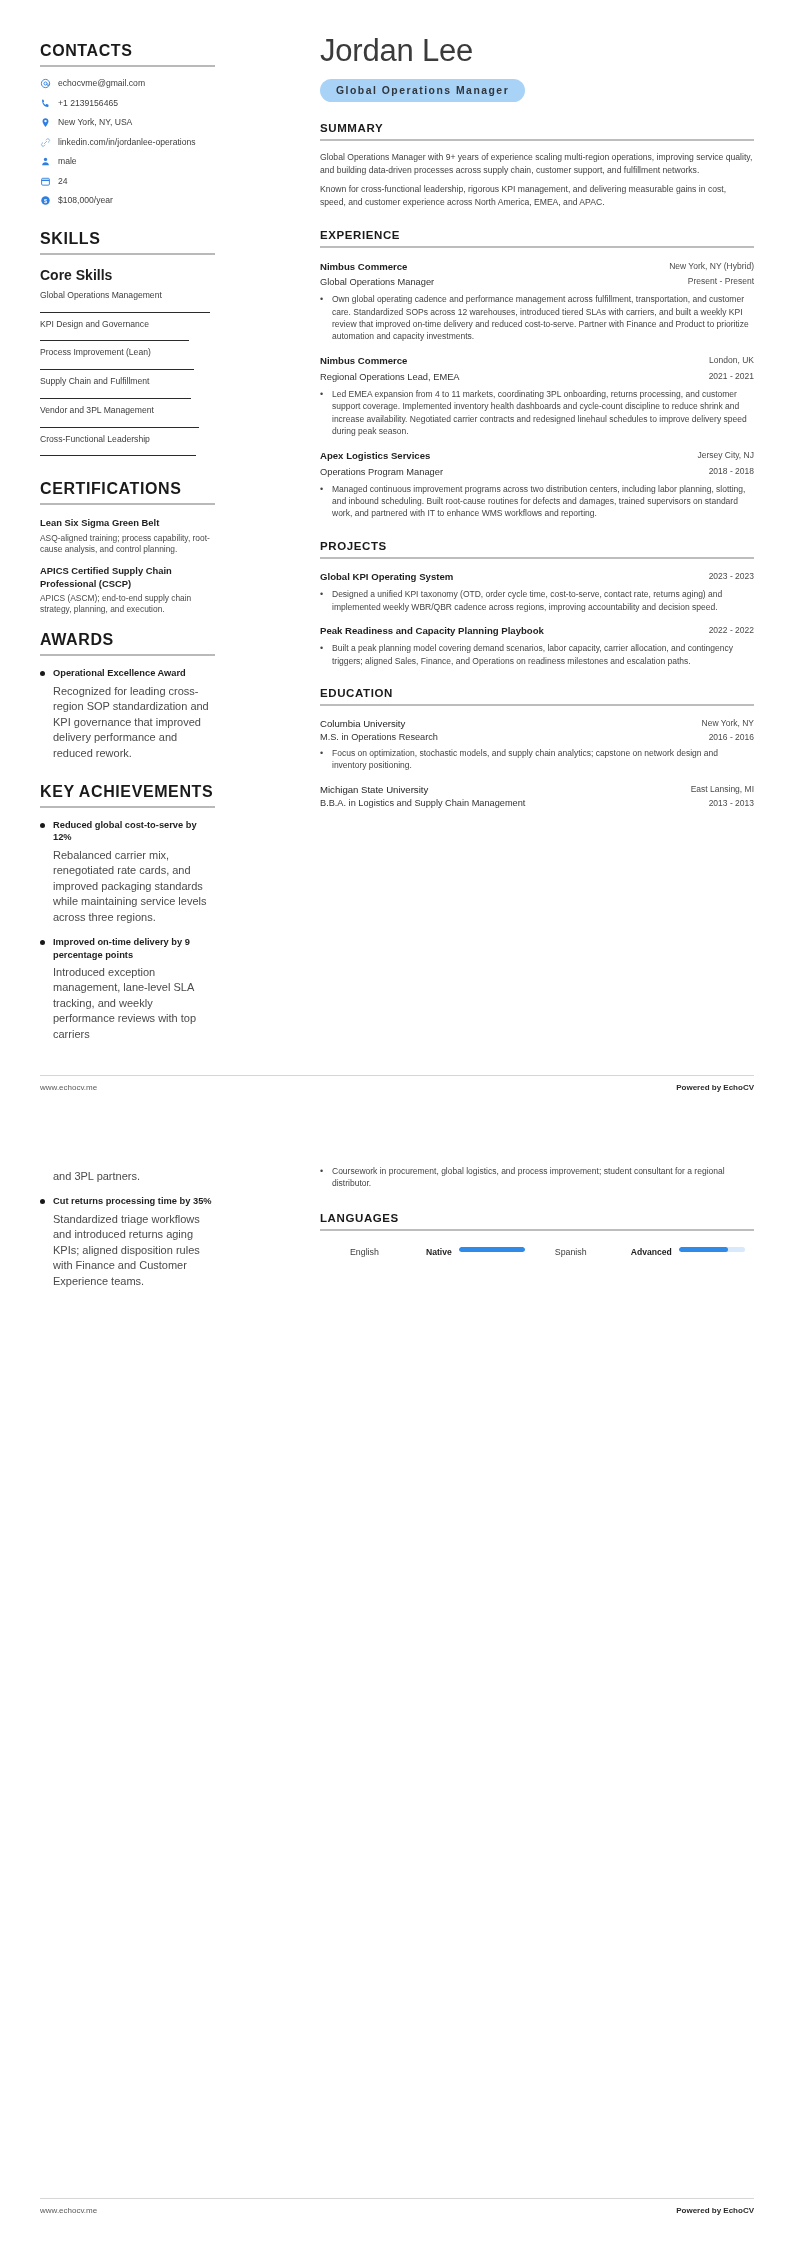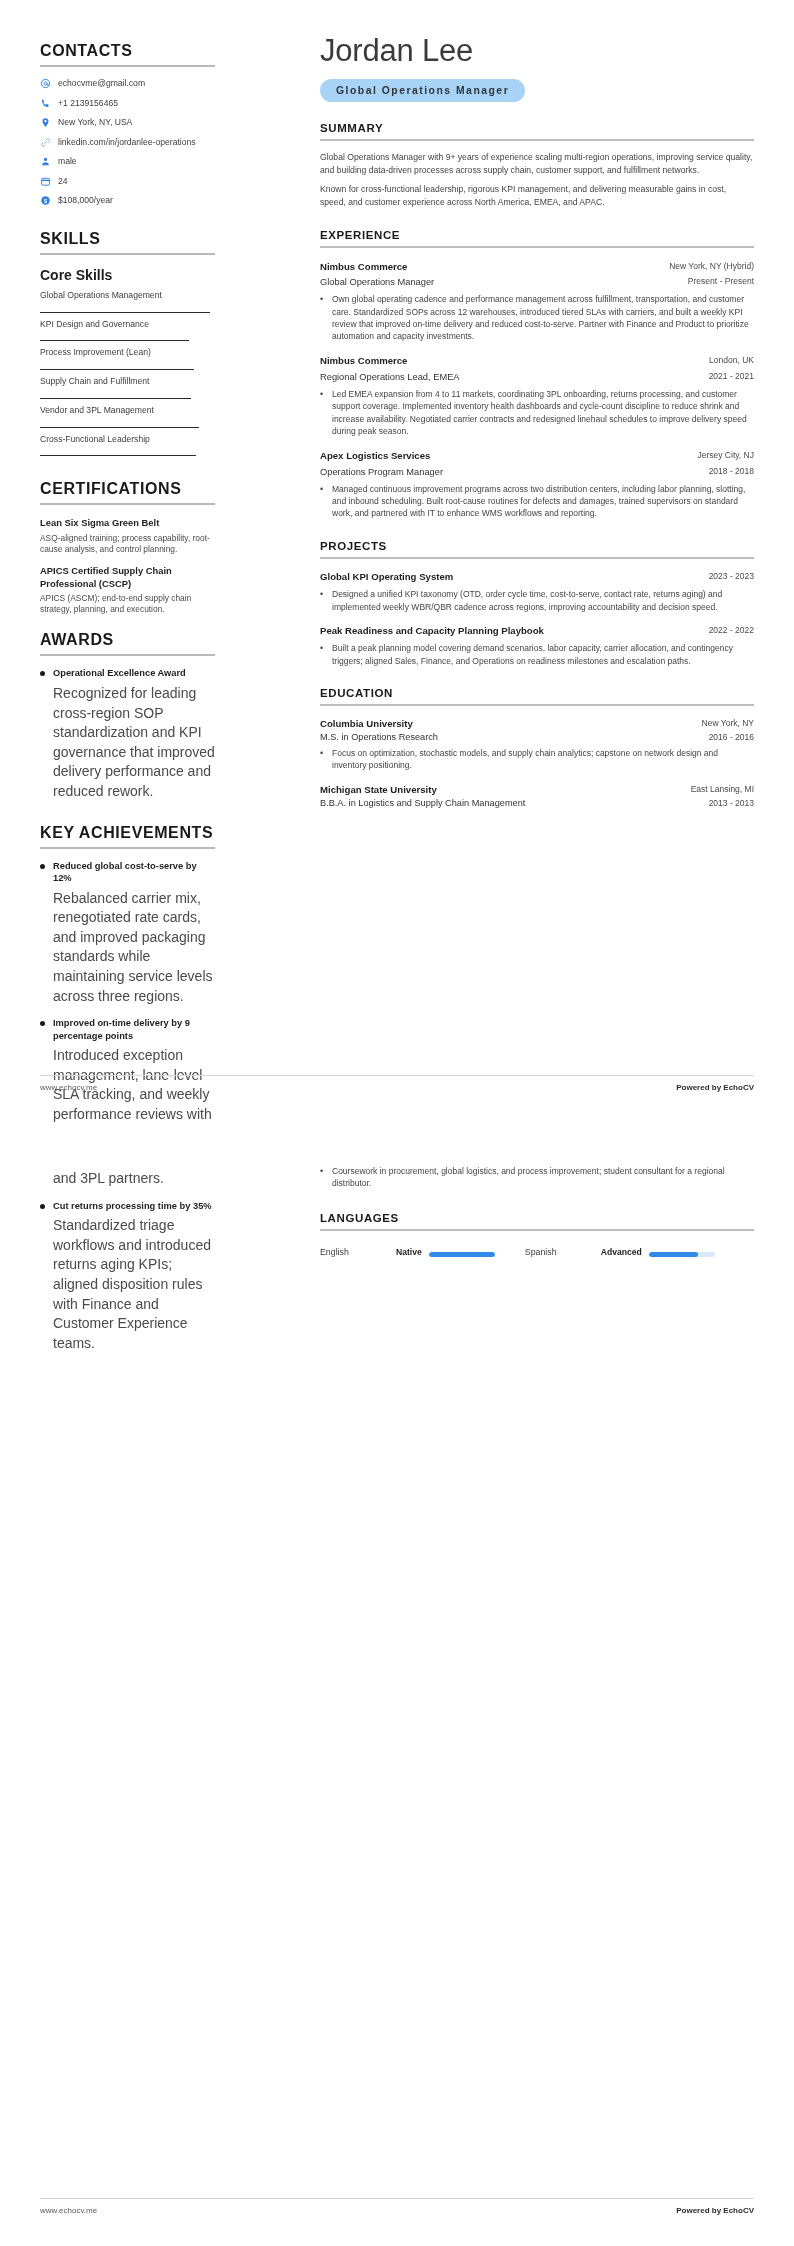--- a/index.html
+++ b/index.html
@@ -126,21 +126,21 @@
   }
   .bbody { flex: 1; }
   .bhead {
     font-size: 9.3px;
     font-weight: bold;
     color: #1f1f1f;
     line-height: 1.35;
     margin-bottom: 4px;
   }
   .bdesc {
-    font-size: 14px;
+    font-size: 11px;
     color: #4a4a4a;
     line-height: 1.4;
   }
 
   
   .name {
     font-size: 31px;
     font-weight: normal;
     color: #3b3b3b;
     letter-spacing: -0.2px;
@@ -256,21 +256,21 @@
 
   
   .edu { margin-top: 12px; }
   .edu-row {
     display: flex;
     justify-content: space-between;
     gap: 12px;
   }
   .edu-school {
     font-size: 9.6px;
-    font-weight: bold;
+    font-weight: normal;
     color: #1f1f1f;
   }
   .edu-loc {
     font-size: 8.5px;
     color: #4a4a4a;
     text-align: right;
     min-width: 92px;
   }
   .edu-row2 {
     display: flex;
@@ -282,23 +282,24 @@
   .edu-dates {
     font-size: 8.5px;
     color: #4a4a4a;
     text-align: right;
     min-width: 92px;
   }
 
   
   .lang-row {
     display: flex;
-    align-items: flex-end;
+    align-items: flex-start;
     margin-top: 16px;
     font-size: 8.8px;
+    margin-left: 30px;
   }
   .lang-name { color: #3d3d3d; width: 76px; }
   .lang-level {
     font-weight: bold;
     color: #1f1f1f;
     font-size: 8.6px;
     margin-right: 7px;
   }
   .lang-bar {
     width: 66px;

